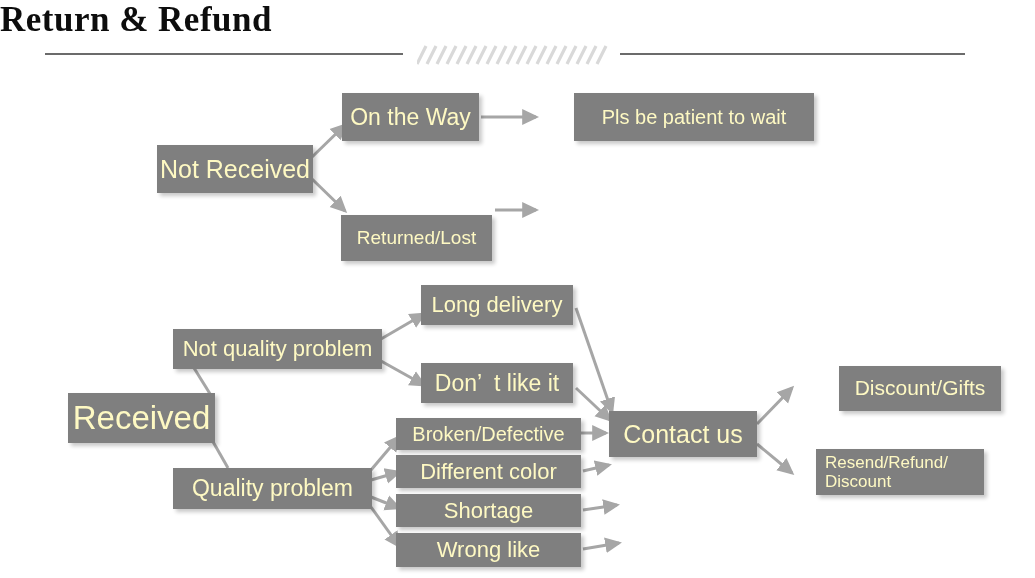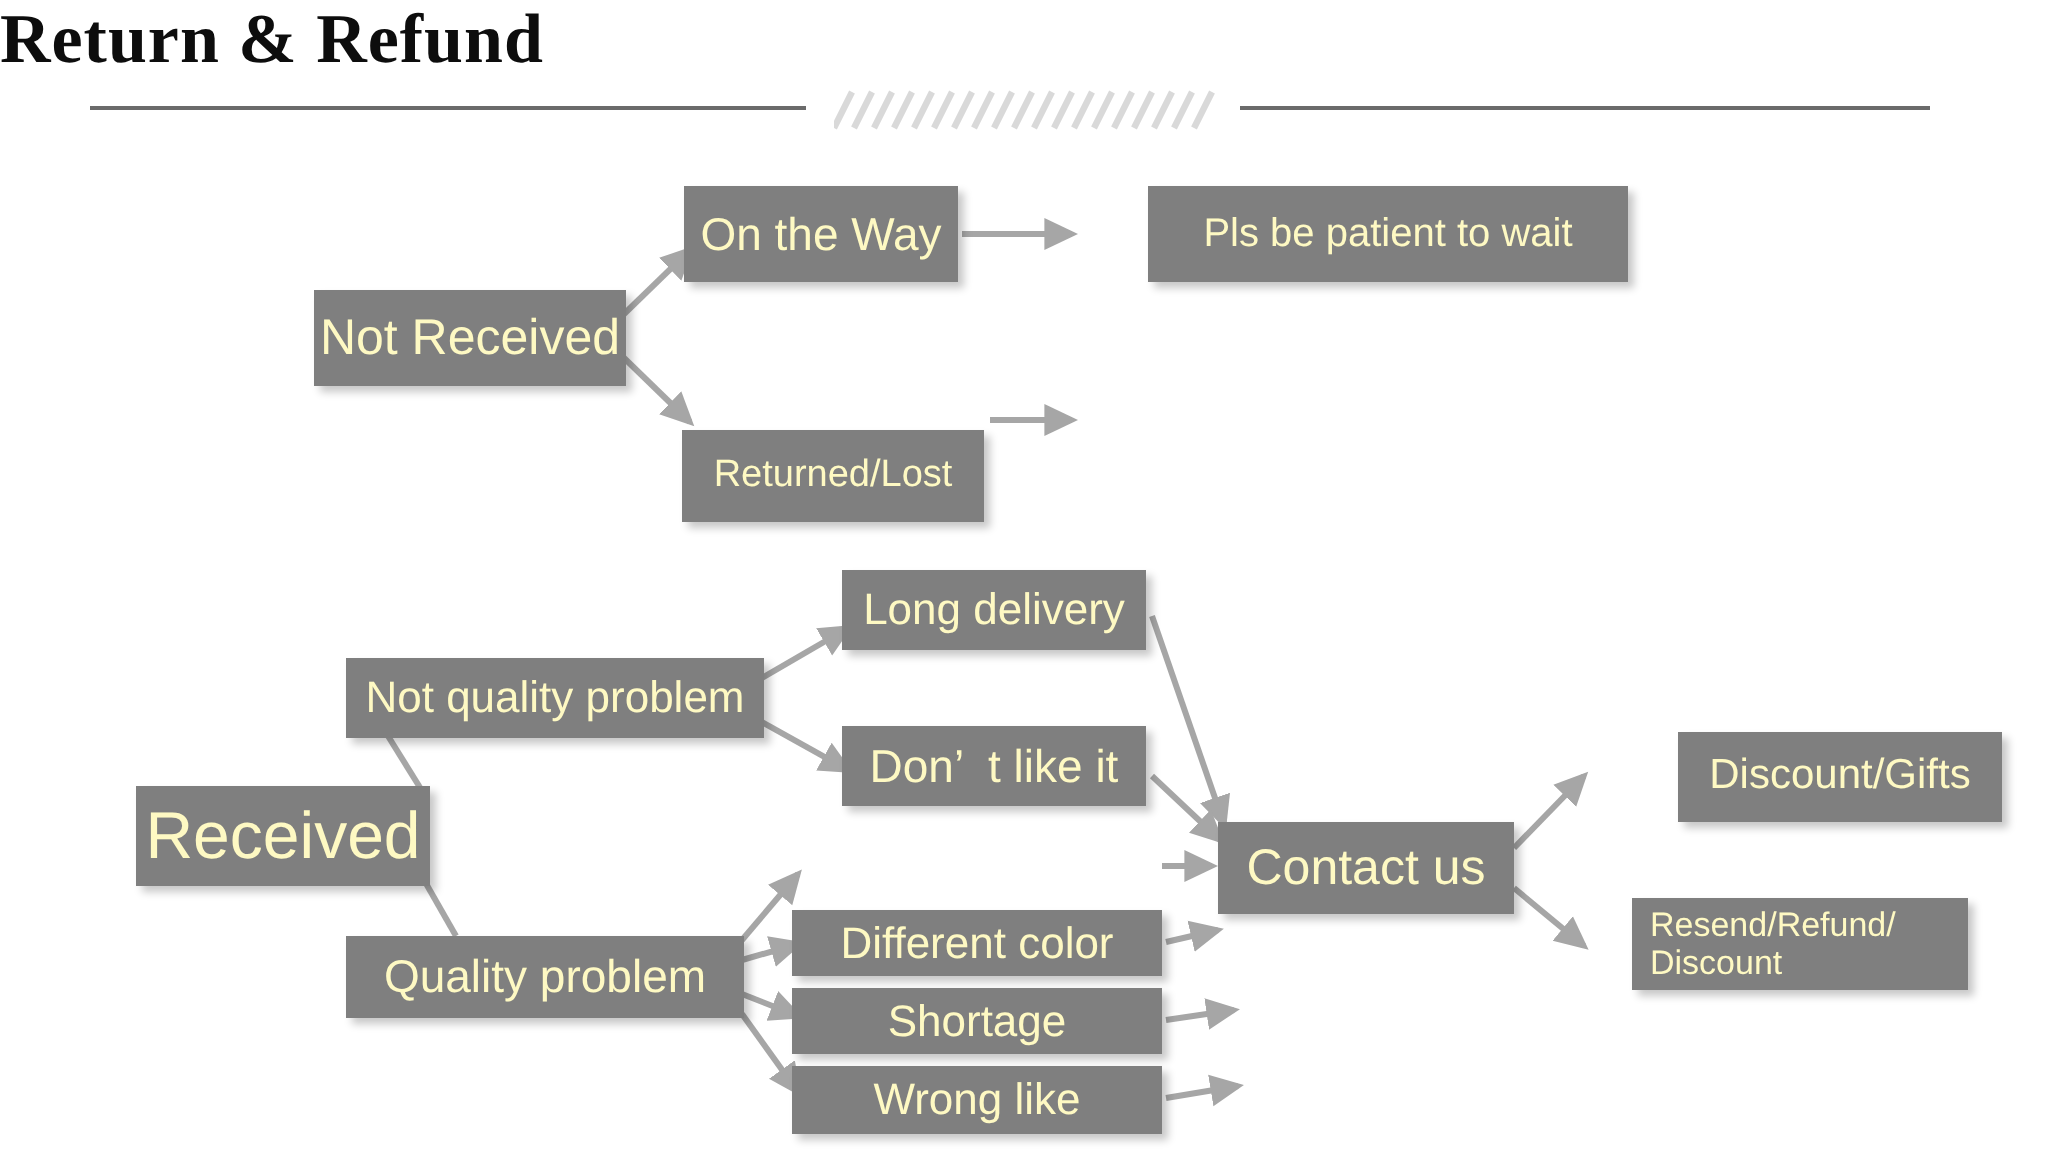--- a/index.html
+++ b/index.html
@@ -212,20 +212,21 @@
   <div class="node" id="node-received">Received</div>
 
   <div class="node" id="node-quality">Quality problem</div>
 
   <div class="node" id="node-not-quality">Not quality problem</div>
 
   <div class="node" id="node-long-delivery">Long delivery</div>
 
   <div class="node" id="node-dont-like">Don’  t like it</div>
 
+  <div class="node" id="node-broken">Broken/Defective</div>
 
   <div class="node" id="node-diff-color">Different color</div>
 
   <div class="node" id="node-shortage">Shortage</div>
 
   <div class="node" id="node-wrong-items">Wrong like</div>
 
   <div class="node" id="node-contact-us">Contact us</div>
 
   <div class="node" id="node-discount-gifts">Discount/Gifts</div>

